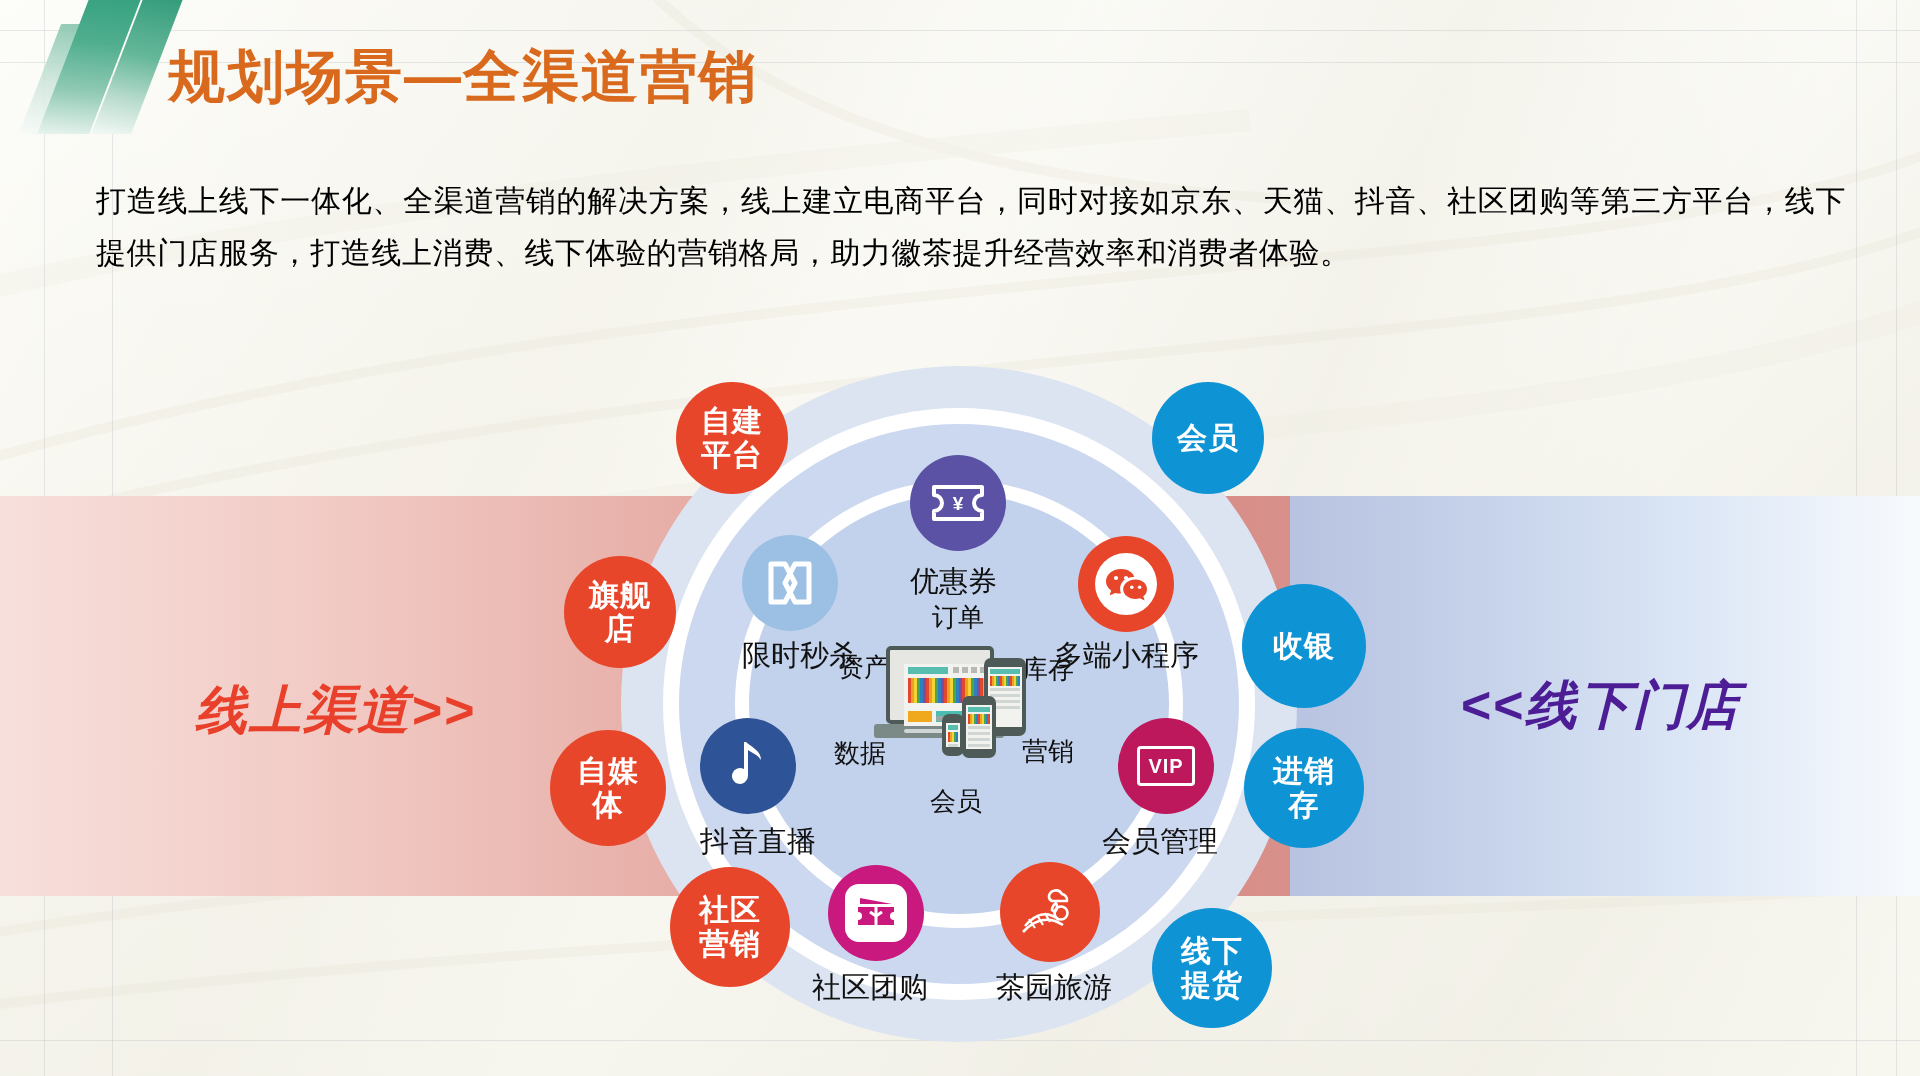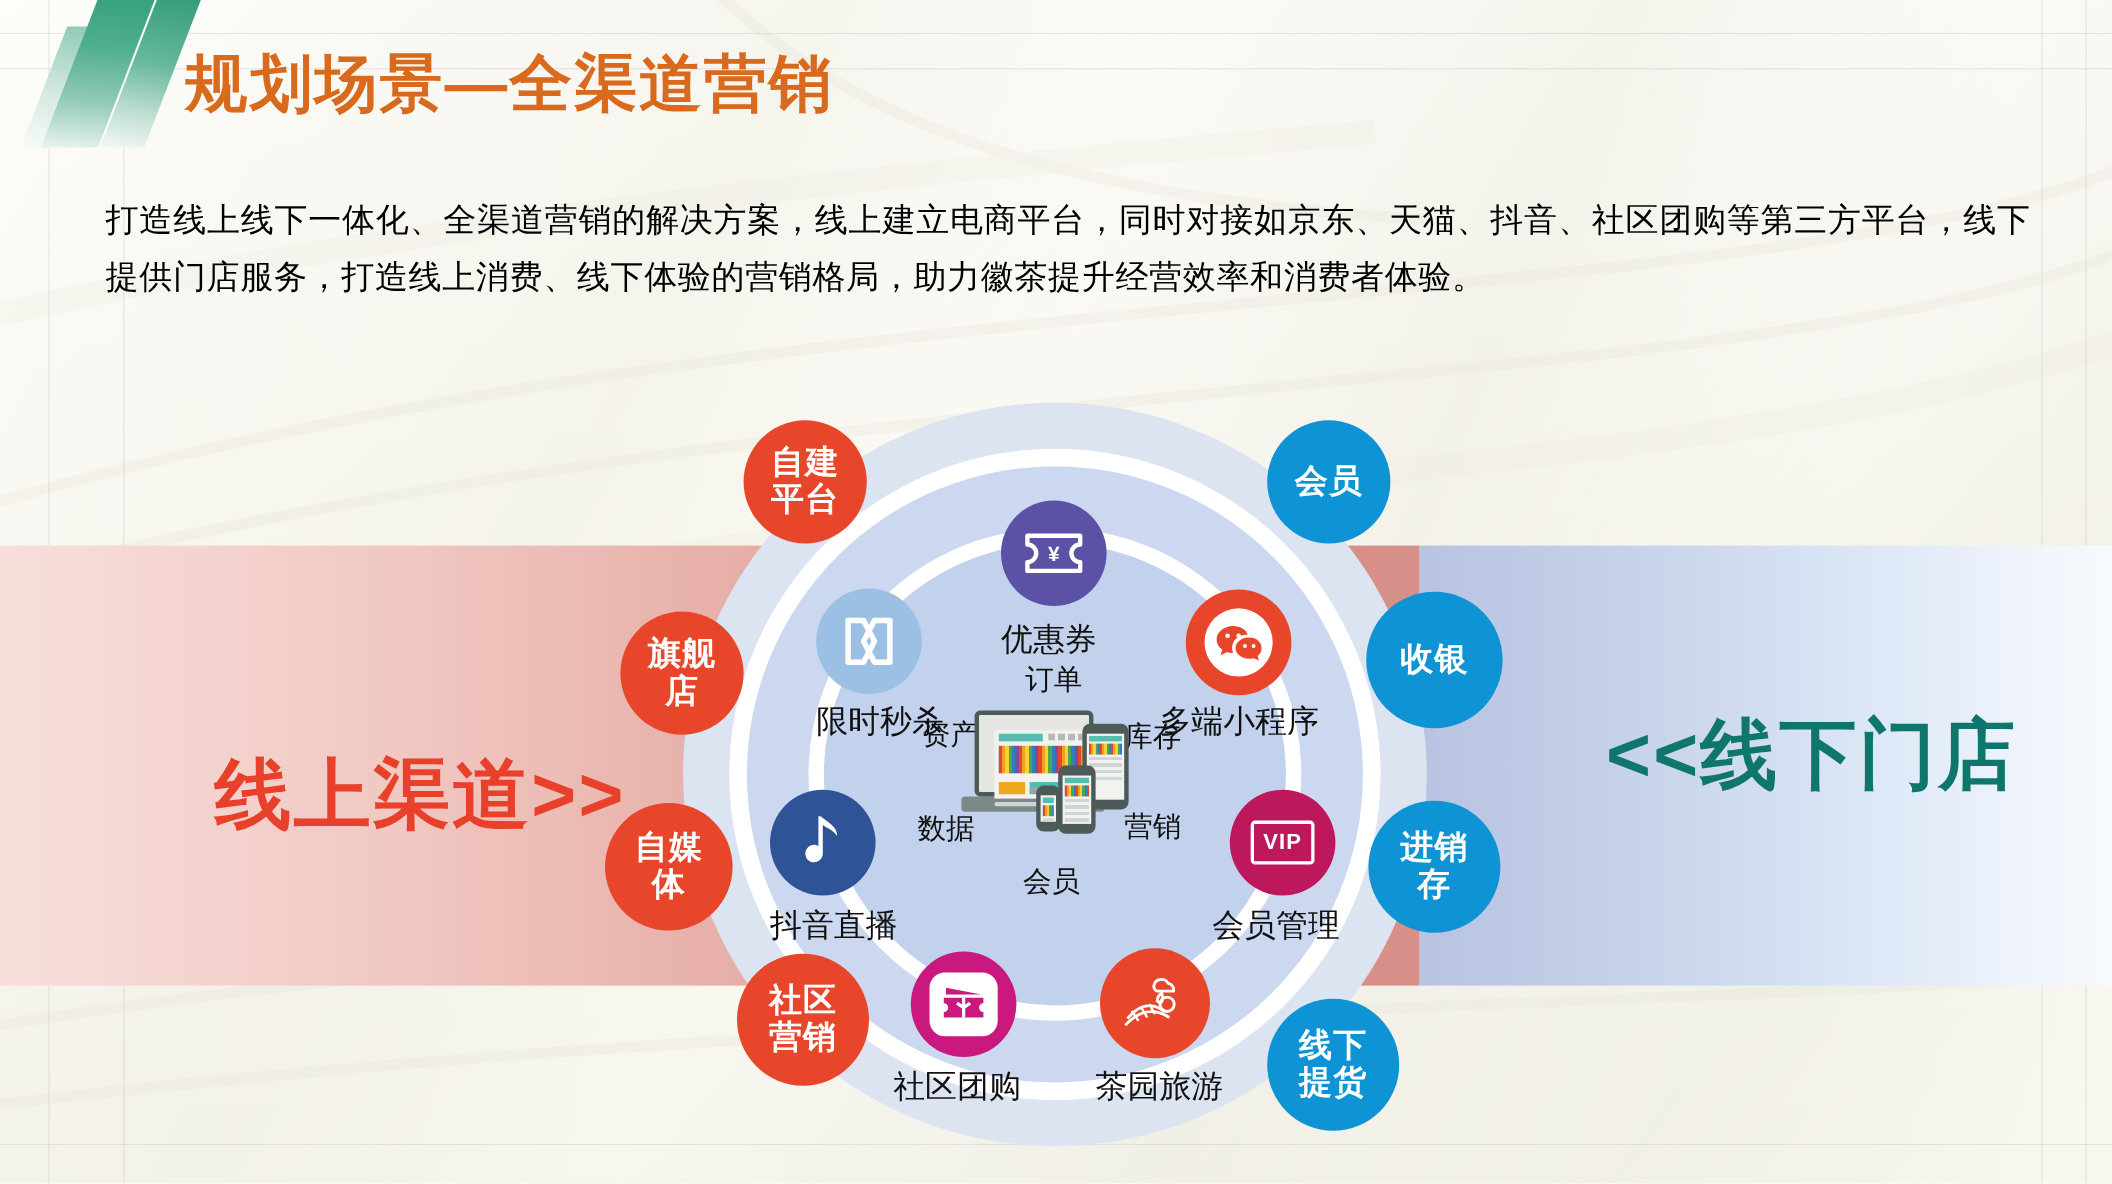--- a/index.html
+++ b/index.html
@@ -37,23 +37,23 @@
     color:#d9691c;letter-spacing:2px;white-space:nowrap;line-height:1;}
   .paragraph{position:absolute;left:96px;top:175px;width:1750px;font-size:30px;
     color:#000000;line-height:1.72;letter-spacing:.6px;text-align:justify;}
 
   
   .band{position:absolute;top:496px;height:400px;}
   .band.left{left:0;width:1290px;
     background:linear-gradient(90deg,#f7dfdb 0%,#f1c8c2 28%,#e2a49d 62%,#d78d86 88%,#d8908a 100%);}
   .band.right{left:1290px;width:630px;
     background:linear-gradient(90deg,#b7c3e0 0%,#c6d2ea 30%,#dae5f5 62%,#eef3fb 86%,#f7fafd 100%);}
-  .band-label{position:absolute;font-size:70px;font-weight:bold;letter-spacing:2px;white-space:nowrap;}
+  .band-label{position:absolute;font-size:52px;font-weight:bold;letter-spacing:2px;white-space:nowrap;font-style:italic;}
   .band-label.left{left:195px;top:676px;color:#e8402a;}
-  .band-label.right{left:1460px;top:640px;color:#0f766e;}
+  .band-label.right{left:1460px;top:671px;color:#4c1d95;}
 
   
   .ring{position:absolute;border-radius:50%;}
   .ring.r1{left:621px;top:366px;width:676px;height:676px;background:#dce4f2;}
   .ring.r2{left:663px;top:408px;width:592px;height:592px;background:#ffffff;}
   .ring.r3{left:679px;top:424px;width:560px;height:560px;background:#ccd8ef;}
   .ring.r4{left:735px;top:480px;width:448px;height:448px;background:#ffffff;}
   .ring.r5{left:749px;top:494px;width:420px;height:420px;background:#c3d2ec;}
 
   
@@ -288,21 +288,21 @@
     </div>
   </div>
 
   <div class="ch blue" style="left:1152px;top:382px;width:112px;height:112px;">
     <div>
       <div>会员</div>
       <div></div>
     </div>
   </div>
 
-  <div class="ch blue" style="left:1242px;top:538px;width:124px;height:124px;text-align:center;">
+  <div class="ch blue" style="left:1242px;top:584px;width:124px;height:124px;text-align:center;">
     <div>
       <div>收银</div>
       <div></div>
     </div>
   </div>
 
   <div class="ch blue" style="left:1244px;top:728px;width:120px;height:120px;">
     <div>
       <div>进销</div>
       <div>存</div>

